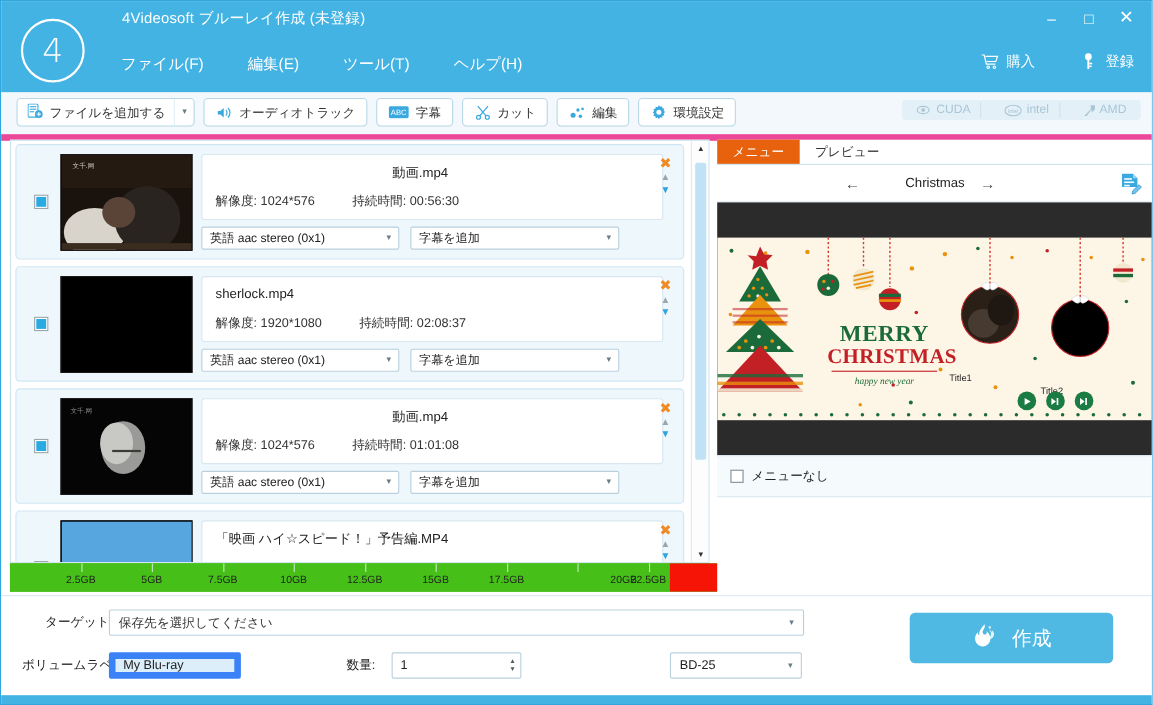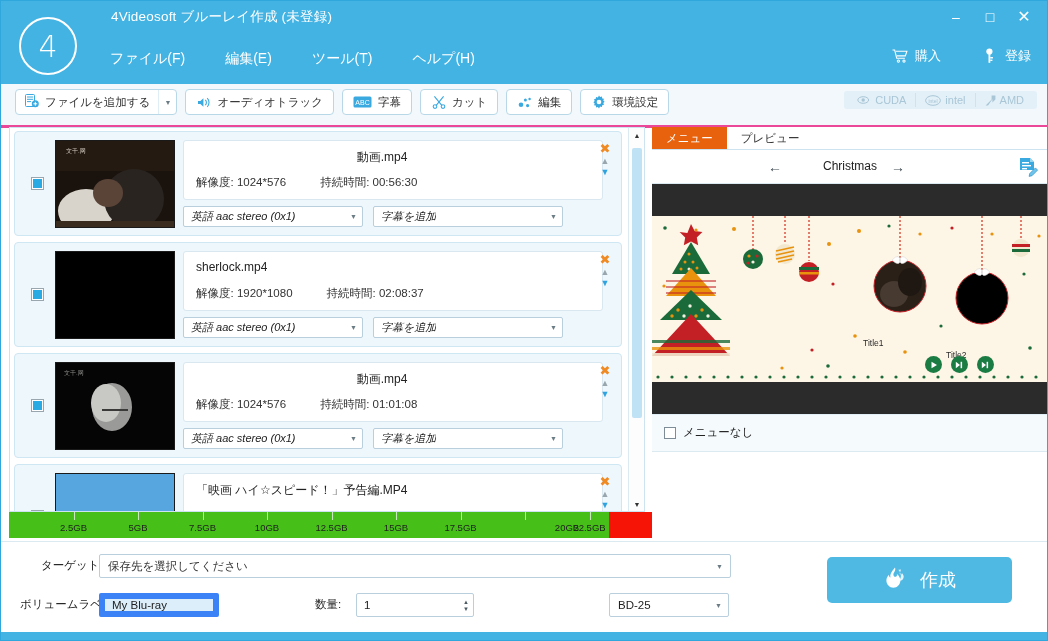--- a/index.html
+++ b/index.html
@@ -57,21 +57,21 @@
   .hdr-action {
     display: flex; align-items: center; gap: 7px; color: #ffffff;
     font-size: 13px; cursor: pointer; white-space: nowrap;
   }
   .hdr-action .ic { display: inline-flex; width: 17px; height: 17px; align-items: center; justify-content: center; }
 
   
   .toolbar {
     position: absolute; left: 0; top: 83px; width: 1048px; height: 44px;
     background: #f2f8fb;
-    border-bottom: 3px solid #ec4899;
+    border-bottom: 6px solid #ec4899;
   }
   .tb-group { position: absolute; left: 14px; top: 5px; display: flex; gap: 8px; align-items: center; }
   .tb-btn {
     height: 26px; display: inline-flex; align-items: center; gap: 6px;
     padding: 0 10px; background: #ffffff;
     border: 1px solid #b8d8e8; border-radius: 4px;
     font-size: 11.5px; color: #333; cursor: pointer; white-space: nowrap;
   }
   .tb-btn .ic { width: 15px; height: 15px; display: inline-flex; align-items: center; justify-content: center; }
   .tb-split {
@@ -81,21 +81,21 @@
   .tb-split .main {
     display: inline-flex; align-items: center; gap: 6px; padding: 0 8px 0 9px;
     font-size: 11.5px; color: #333; cursor: pointer; white-space: nowrap;
   }
   .tb-split .arrow {
     width: 18px; display: inline-flex; align-items: center; justify-content: center;
     border-left: 1px solid #dfeef6; color: #6b7c85; font-size: 7px; cursor: pointer;
   }
   .accel {
     position: absolute; right: 12px; top: 7px;
-    display: flex; align-items: center; gap: 0;
+    display: flex; align-items: center; gap: 12px;
     background: #e3f0f8; border-radius: 3px; padding: 2px 4px;
   }
   .accel-item {
     display: inline-flex; align-items: center; gap: 4px;
     padding: 1px 9px; color: #a9c6d6; font-size: 11px; cursor: pointer;
     border-right: 1px solid #cfe2ee; white-space: nowrap;
   }
   .accel-item:last-child { border-right: none; }
 
   
@@ -125,21 +125,21 @@
     background: #ffffff; border: 1px solid #d8e7f0; border-radius: 3px;
   }
   .fc-name {
     position: absolute; left: 12px; top: 8px; font-size: 12px; color: #222;
     white-space: nowrap; overflow: hidden; text-overflow: ellipsis; max-width: 396px;
   }
   .fc-name.center { left: 0; width: 100%; text-align: center; }
   .fc-meta { position: absolute; left: 12px; top: 34px; display: flex; gap: 34px; font-size: 11.5px; color: #333; }
   .fc-meta .lbl { color: #333; }
   .fc-meta .val { color: #333; }
-  .fc-selects { position: absolute; left: 168px; top: 74px; display: flex; gap: 10px; font-style: italic; }
+  .fc-selects { position: absolute; left: 168px; top: 74px; display: flex; gap: 10px; }
   .sel {
     height: 21px; background: #ffffff; border: 1px solid #b9cfdd; border-radius: 2px;
     display: inline-flex; align-items: center; justify-content: space-between;
     padding: 0 5px 0 7px; font-size: 11px; color: #222; cursor: pointer;
   }
   .sel .cap { white-space: nowrap; overflow: hidden; text-overflow: ellipsis; }
   .sel .car { color: #6b7c85; font-size: 7px; margin-left: 8px; }
   .sel.audio { width: 180px; }
   .sel.sub { width: 190px; }
   .fc-ops { position: absolute; right: 8px; top: 10px; width: 16px; text-align: center; }
@@ -787,20 +787,26 @@
             <circle cx="300" cy="161" r="1.6"></circle>
               <circle cx="314" cy="161" r="1.6"></circle>
               <circle cx="328" cy="161" r="1.6"></circle>
             <circle cx="342" cy="161" r="1.6"></circle>
               <circle cx="356" cy="161" r="1.6"></circle>
               <circle cx="370" cy="161" r="1.6"></circle>
             <circle cx="384" cy="161" r="1.6"></circle>
           </g>
         </svg>
 
+        <div class="mc-text">
+          <div class="mc-merry">MERRY</div>
+          <div class="mc-xmas">CHRISTMAS</div>
+          <div class="mc-rule"></div>
+          <div class="mc-hny">happy new year</div>
+        </div>
 
         <div class="thumb-title" style="left:211px; top:122px;">Title1</div>
         <div class="thumb-title" style="left:294px; top:134px;">Title2</div>
 
         <div class="ctrl-btn" style="left:273px; top:140px;">
           <svg width="8" height="8" viewBox="0 0 8 8" fill="#fff">
               <path d="M1.5 0.8 L7 4 L1.5 7.2 Z"></path>
             </svg>
         </div>
         <div class="ctrl-btn" style="left:299px; top:140px;">

